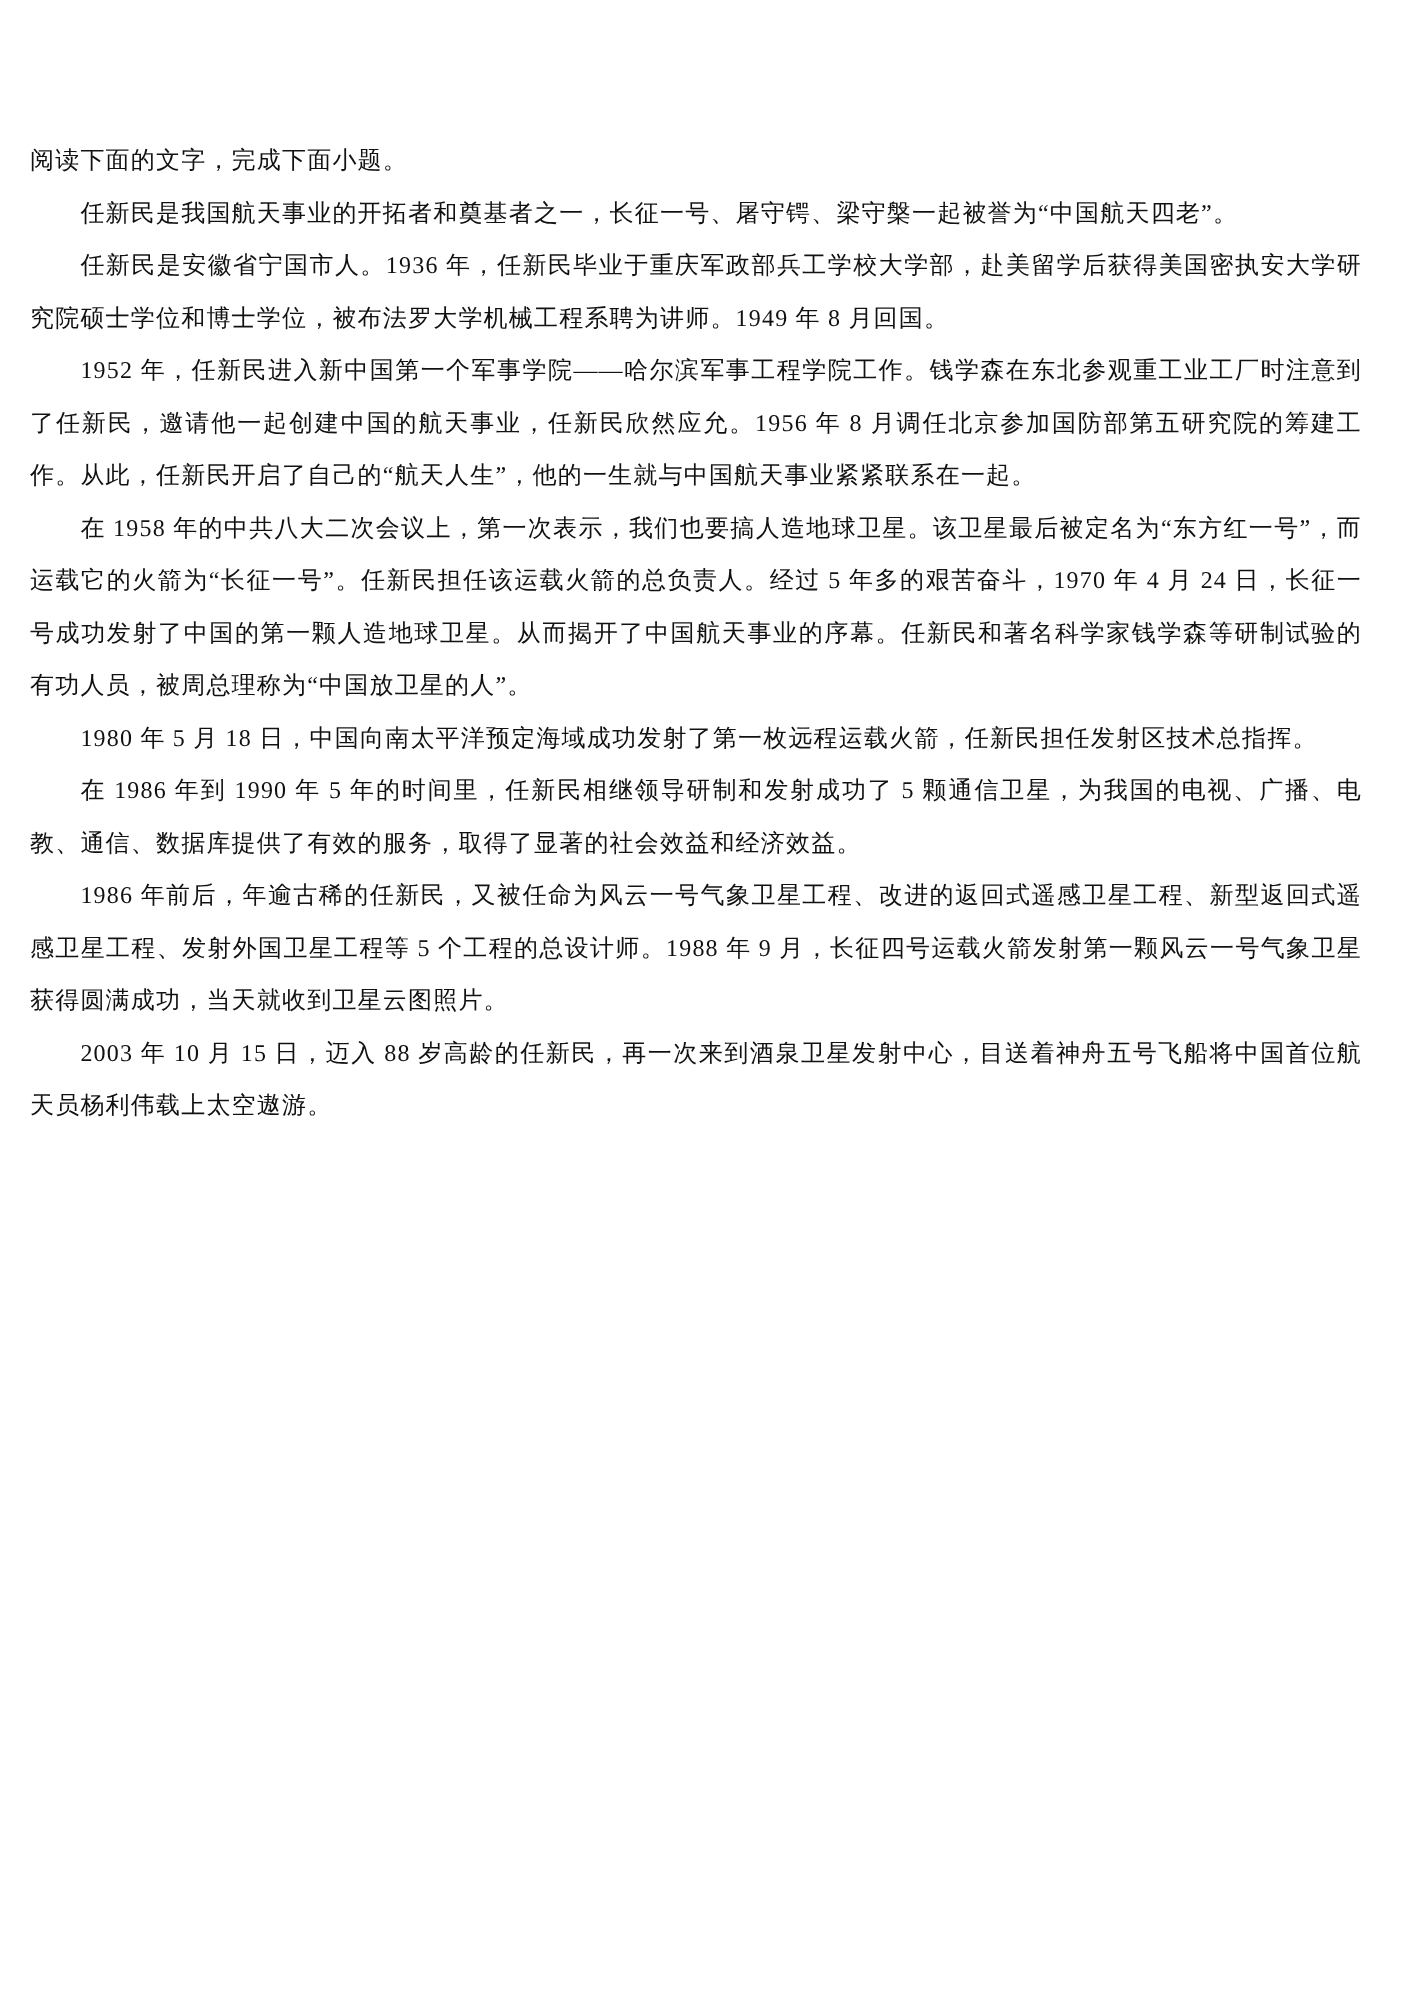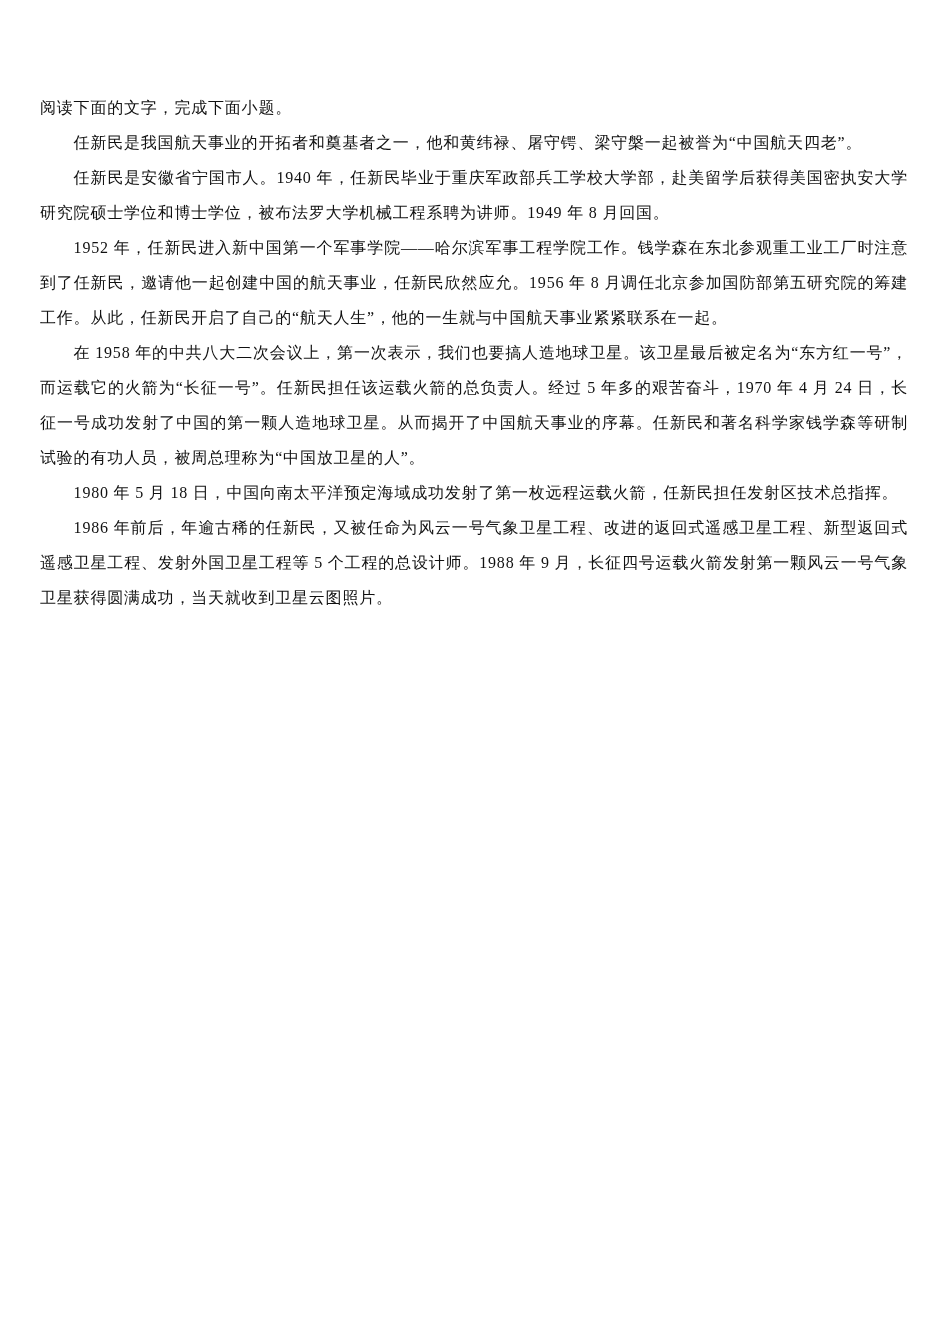--- a/index.html
+++ b/index.html
@@ -10,21 +10,21 @@
   body {
     width: 950px;
     height: 1344px;
     overflow: hidden;
     font-family: "Liberation Serif", "DejaVu Serif", serif;
   }
   .page {
     box-sizing: border-box;
     width: 950px;
     height: 948px;
-    padding: 90px 42px 0 40px;
+    padding: 90px 42px 0 20px;
     background: #ffffff;
     color: #111111;
   }
   .doc-text p {
     margin: 0;
     font-size: 16px;
     line-height: 35px;
     letter-spacing: 0.8px;
     text-align: justify;
     text-justify: inter-ideograph;
@@ -41,32 +41,34 @@
     text-indent: 3.9em;
   }
 </style>
 </head>
 <body>
 
 <div class="page">
   <div class="doc-text">
     <p class="doc-title">阅读下面的文字，完成下面小题。</p>
 
-    <p class="para">任新民是我国航天事业的开拓者和奠基者之一，他和黄纬禄、屠守锷、梁守槃一起被誉为“中国航天四老”。</p>
+    <p class="para">任新民是我国航天事业的开拓者和奠基者之一，长征一号、屠守锷、梁守槃一起被誉为“中国航天四老”。</p>
 
-    <p class="para">任新民是安徽省宁国市人。1940 年，任新民毕业于重庆军政部兵工学校大学部，赴美留学后获得美国密执安大学研究院硕士学位和博士学位，被布法罗大学机械工程系聘为讲师。1949 年 8 月回国。</p>
+    <p class="para">任新民是安徽省宁国市人。1936 年，任新民毕业于重庆军政部兵工学校大学部，赴美留学后获得美国密执安大学研究院硕士学位和博士学位，被布法罗大学机械工程系聘为讲师。1949 年 8 月回国。</p>
 
     <p class="para">1952 年，任新民进入新中国第一个军事学院——哈尔滨军事工程学院工作。钱学森在东北参观重工业工厂时注意到了任新民，邀请他一起创建中国的航天事业，任新民欣然应允。1956 年 8 月调任北京参加国防部第五研究院的筹建工作。从此，任新民开启了自己的“航天人生”，他的一生就与中国航天事业紧紧联系在一起。</p>
 
 
 
 
     <p class="para">在 1958 年的中共八大二次会议上，第一次表示，我们也要搞人造地球卫星。该卫星最后被定名为“东方红一号”，而运载它的火箭为“长征一号”。任新民担任该运载火箭的总负责人。经过 5 年多的艰苦奋斗，1970 年 4 月 24 日，长征一号成功发射了中国的第一颗人造地球卫星。从而揭开了中国航天事业的序幕。任新民和著名科学家钱学森等研制试验的有功人员，被周总理称为“中国放卫星的人”。</p>
 
     <p class="para">1980 年 5 月 18 日，中国向南太平洋预定海域成功发射了第一枚远程运载火箭，任新民担任发射区技术总指挥。</p>
 
+    <p class="para">在 1986 年到 1990 年 5 年的时间里，任新民相继领导研制和发射成功了 5 颗通信卫星，为我国的电视、广播、电教、通信、数据库提供了有效的服务，取得了显著的社会效益和经济效益。</p>
 
     <p class="para">1986 年前后，年逾古稀的任新民，又被任命为风云一号气象卫星工程、改进的返回式遥感卫星工程、新型返回式遥感卫星工程、发射外国卫星工程等 5 个工程的总设计师。1988 年 9 月，长征四号运载火箭发射第一颗风云一号气象卫星获得圆满成功，当天就收到卫星云图照片。</p>
 
 
 
+    <p class="para">2003 年 10 月 15 日，迈入 88 岁高龄的任新民，再一次来到酒泉卫星发射中心，目送着神舟五号飞船将中国首位航天员杨利伟载上太空遨游。</p>
   </div>
 </div>
 
 </body></html>

